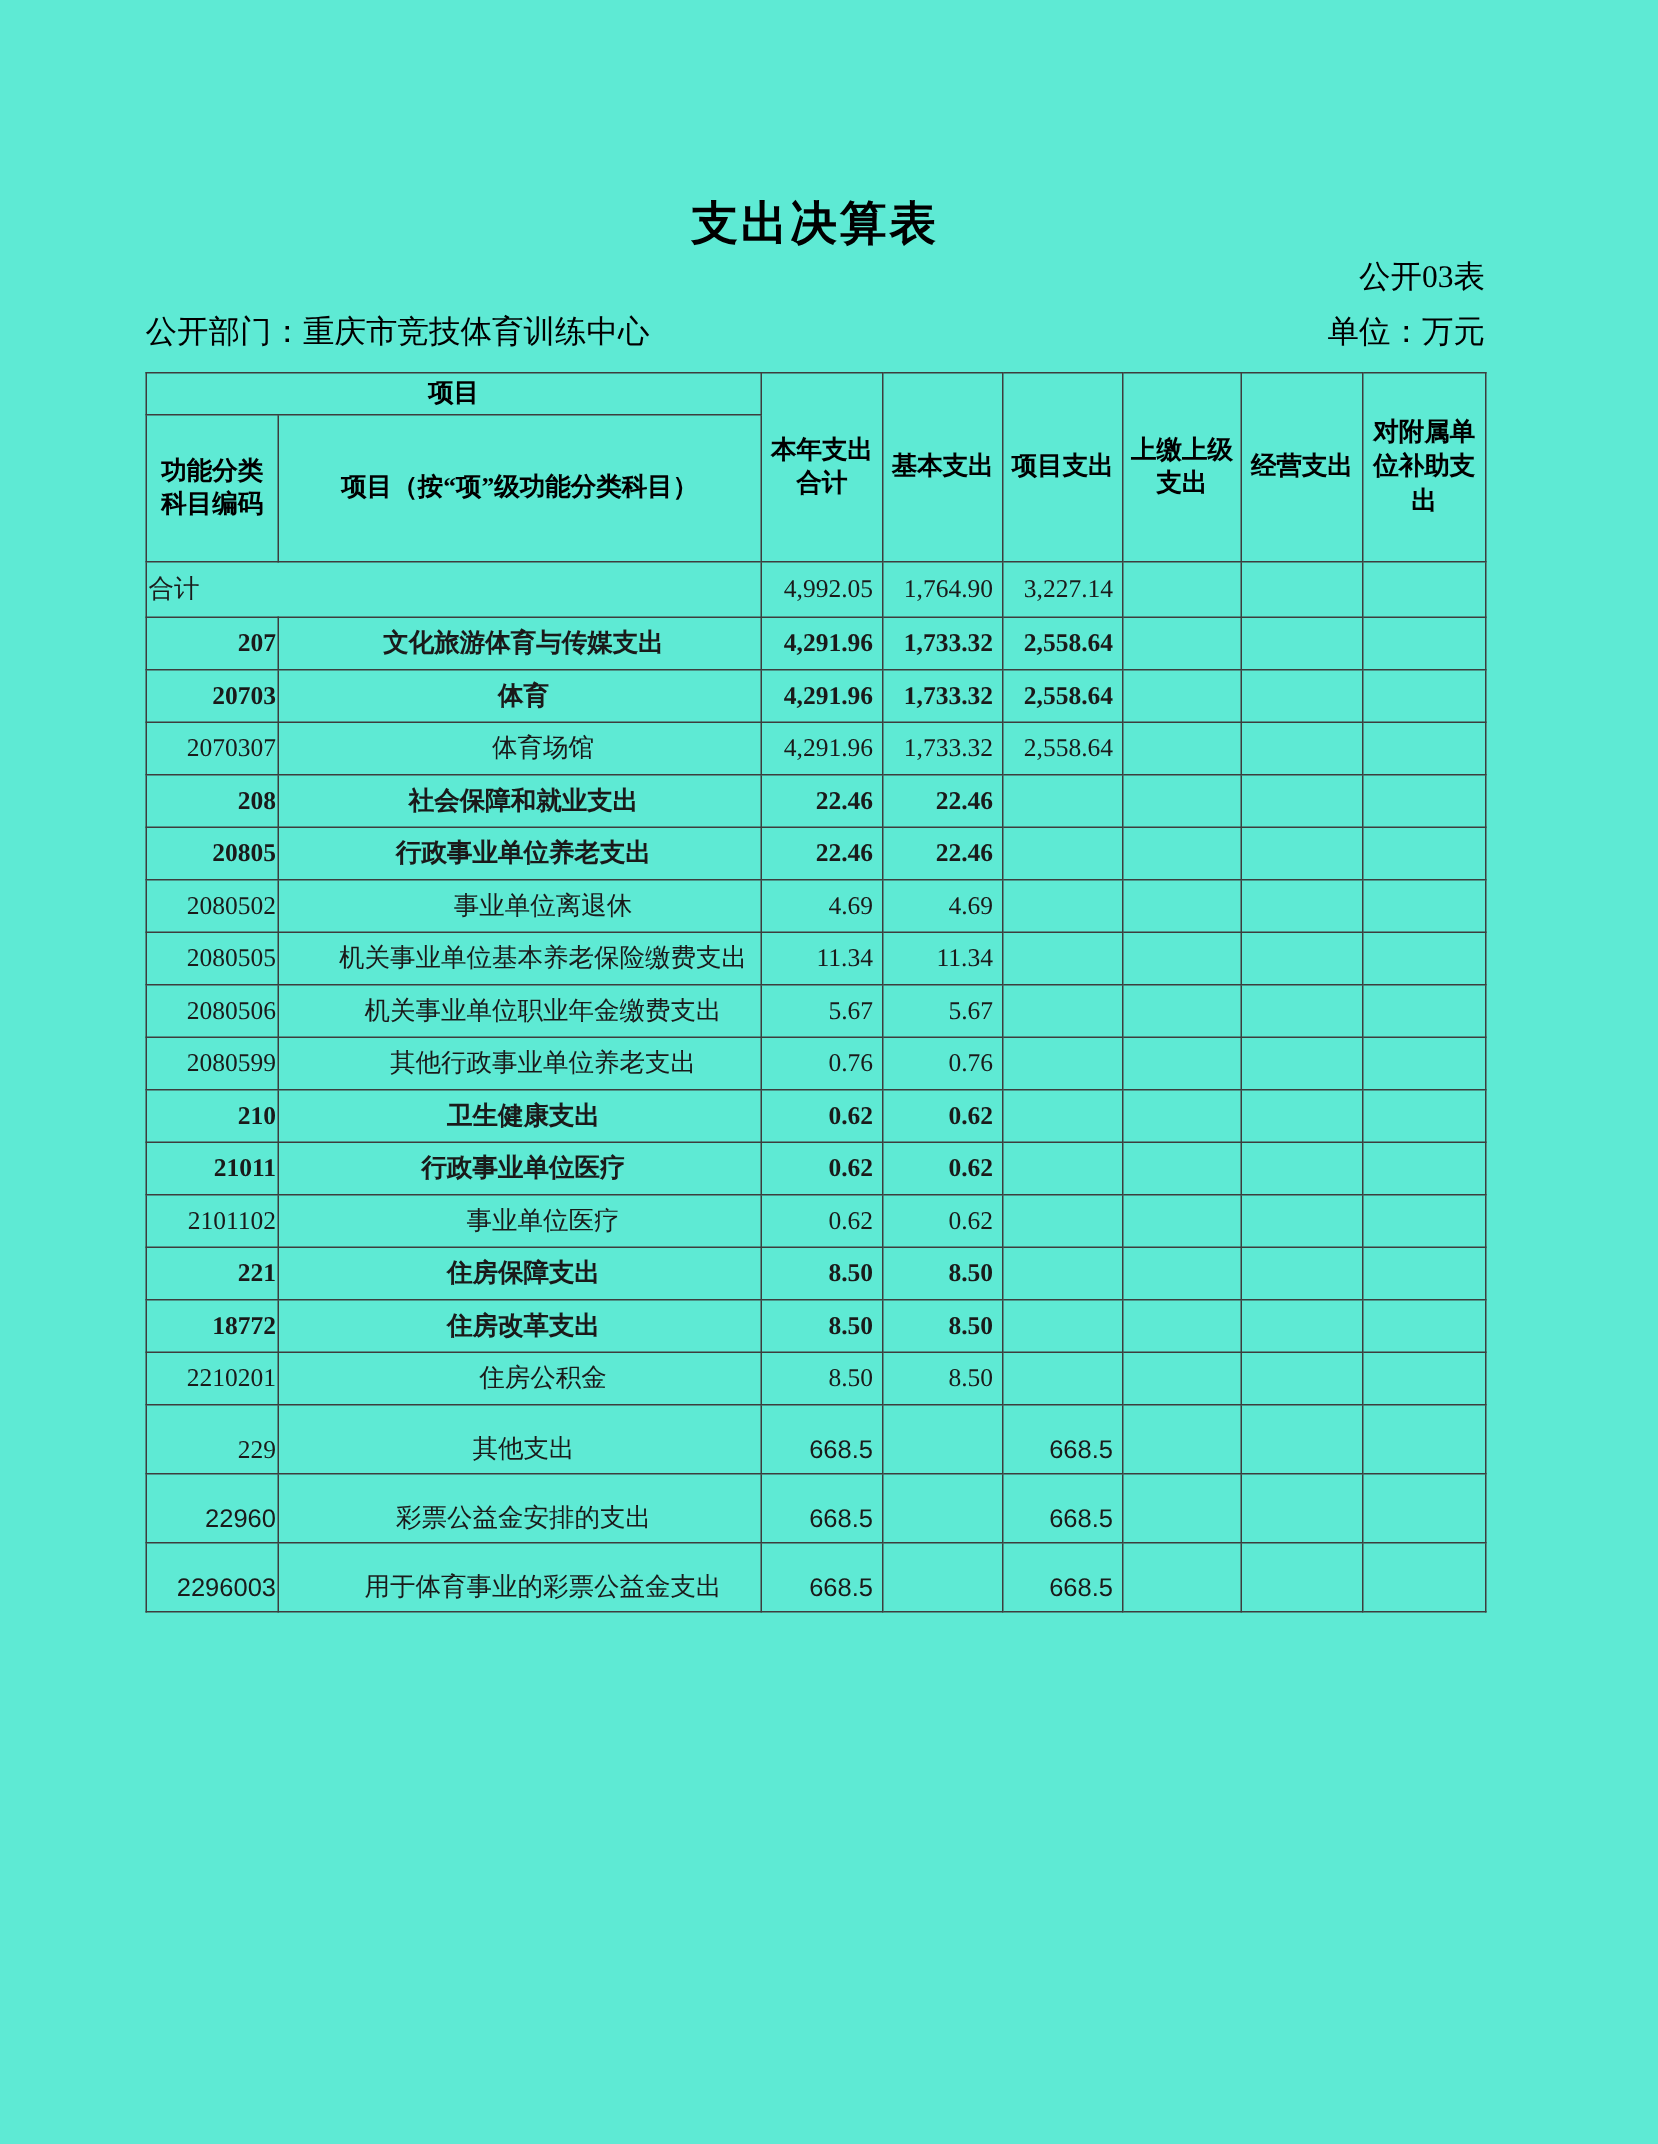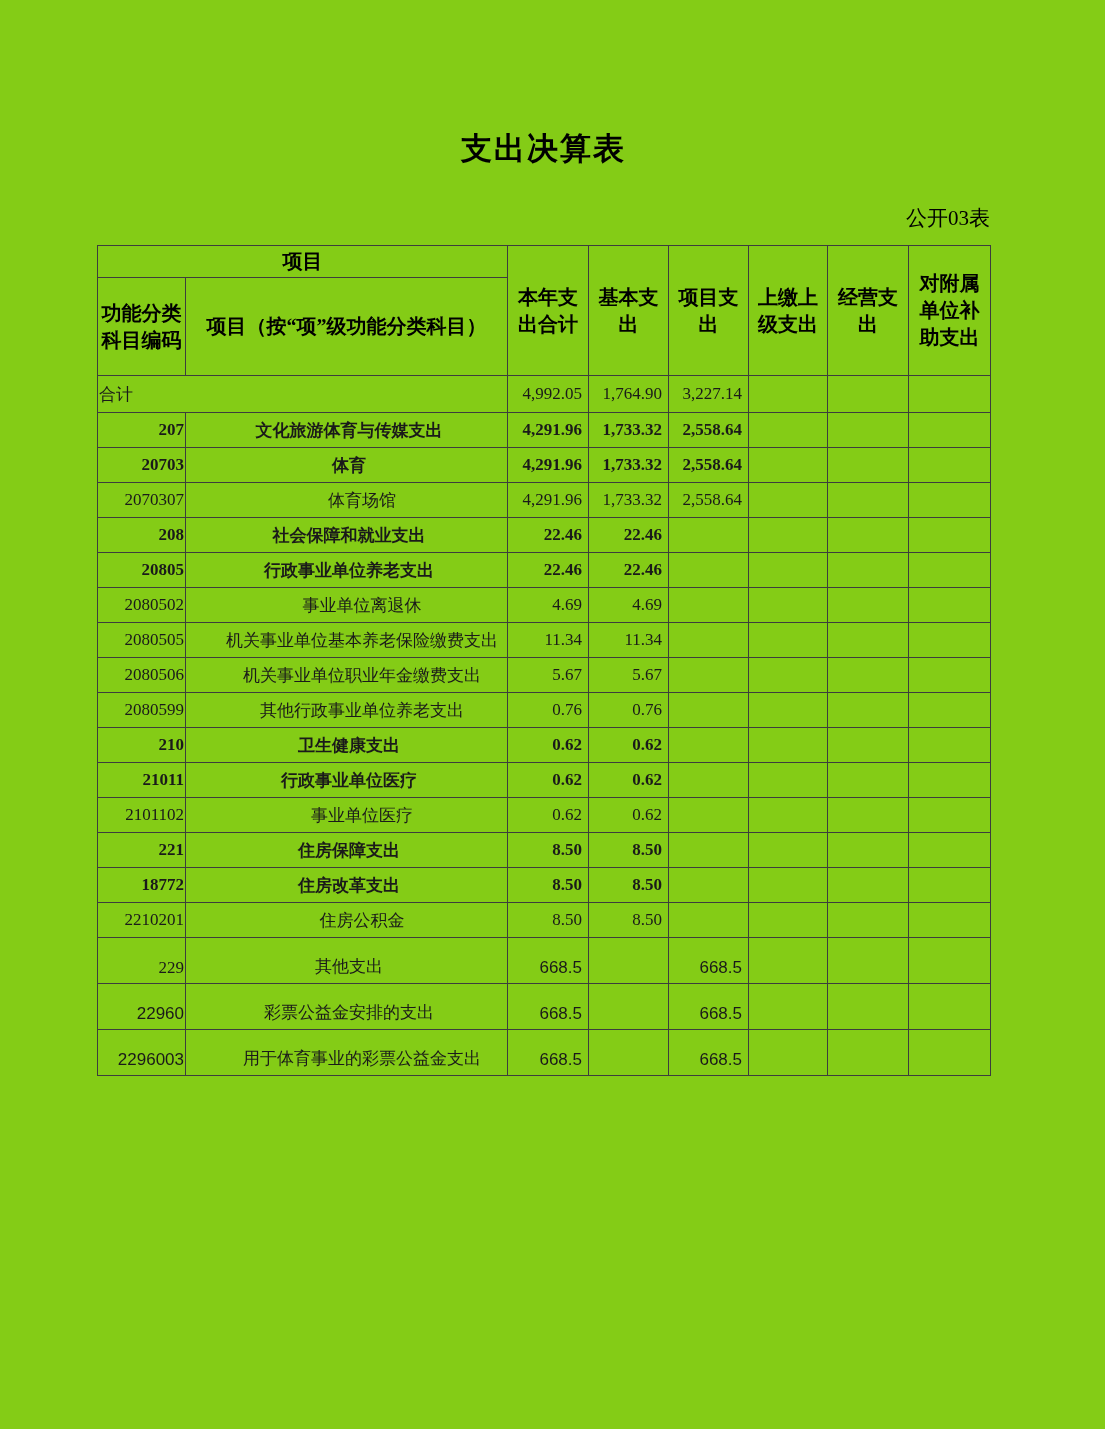--- a/index.html
+++ b/index.html
@@ -6,39 +6,39 @@
   body {
     background: #ffffff;
     font-family: "Liberation Serif", "DejaVu Serif", serif;
     color: #1a1a1a;
     -webkit-font-smoothing: antialiased;
   }
   .page {
     position: relative;
     width: 1105px;
     height: 1429px;
-    background: #84cc16;
+    background: #5eead4;
     overflow: hidden;
   }
   .content {
     margin-left: 97px;
     width: 893px;
   }
   .doc-title {
     margin: 0;
     padding-top: 128px;
     text-align: center;
     font-family: "Liberation Sans", "DejaVu Sans", sans-serif;
     font-weight: bold;
     font-size: 31px;
     color: #000000;
     letter-spacing: 2px;
   }
   .table-code {
-    margin-top: 34px;
+    margin-top: 0;
     text-align: right;
     font-size: 21px;
     color: #000000;
   }
   .meta-row {
     display: flex;
     justify-content: space-between;
     align-items: baseline;
     margin-top: 9px;
     font-size: 21px;
@@ -49,21 +49,21 @@
     border-collapse: collapse;
     table-layout: fixed;
     width: 893px;
   }
   table.acct th, table.acct td {
     border: 1px solid #3d3d3d;
     overflow: hidden;
   }
   .hd {
     font-weight: bold;
-    font-size: 20px;
+    font-size: 17px;
     text-align: center;
     vertical-align: middle;
     padding: 2px 3px;
     color: #000000;
     line-height: 1.35;
   }
   tr.hd-row-1 { height: 24px; }
   tr.hd-row-2 { height: 98px; }
   tbody tr { height: 35px; }
   tr.row-summary { height: 37px; }
@@ -95,20 +95,24 @@
 </head>
 <body>
 
 <div class="page">
   <div class="content">
 
     <div class="doc-title">支出决算表</div>
 
     <div class="table-code">公开03表</div>
 
+    <div class="meta-row">
+      <span>公开部门：重庆市竞技体育训练中心</span>
+      <span>单位：万元</span>
+    </div>
 
     <table class="acct">
       <colgroup>
         <col style="width:88px">
         <col style="width:322px">
         <col style="width:81px">
         <col style="width:80px">
         <col style="width:80px">
         <col style="width:79px">
         <col style="width:81px">

